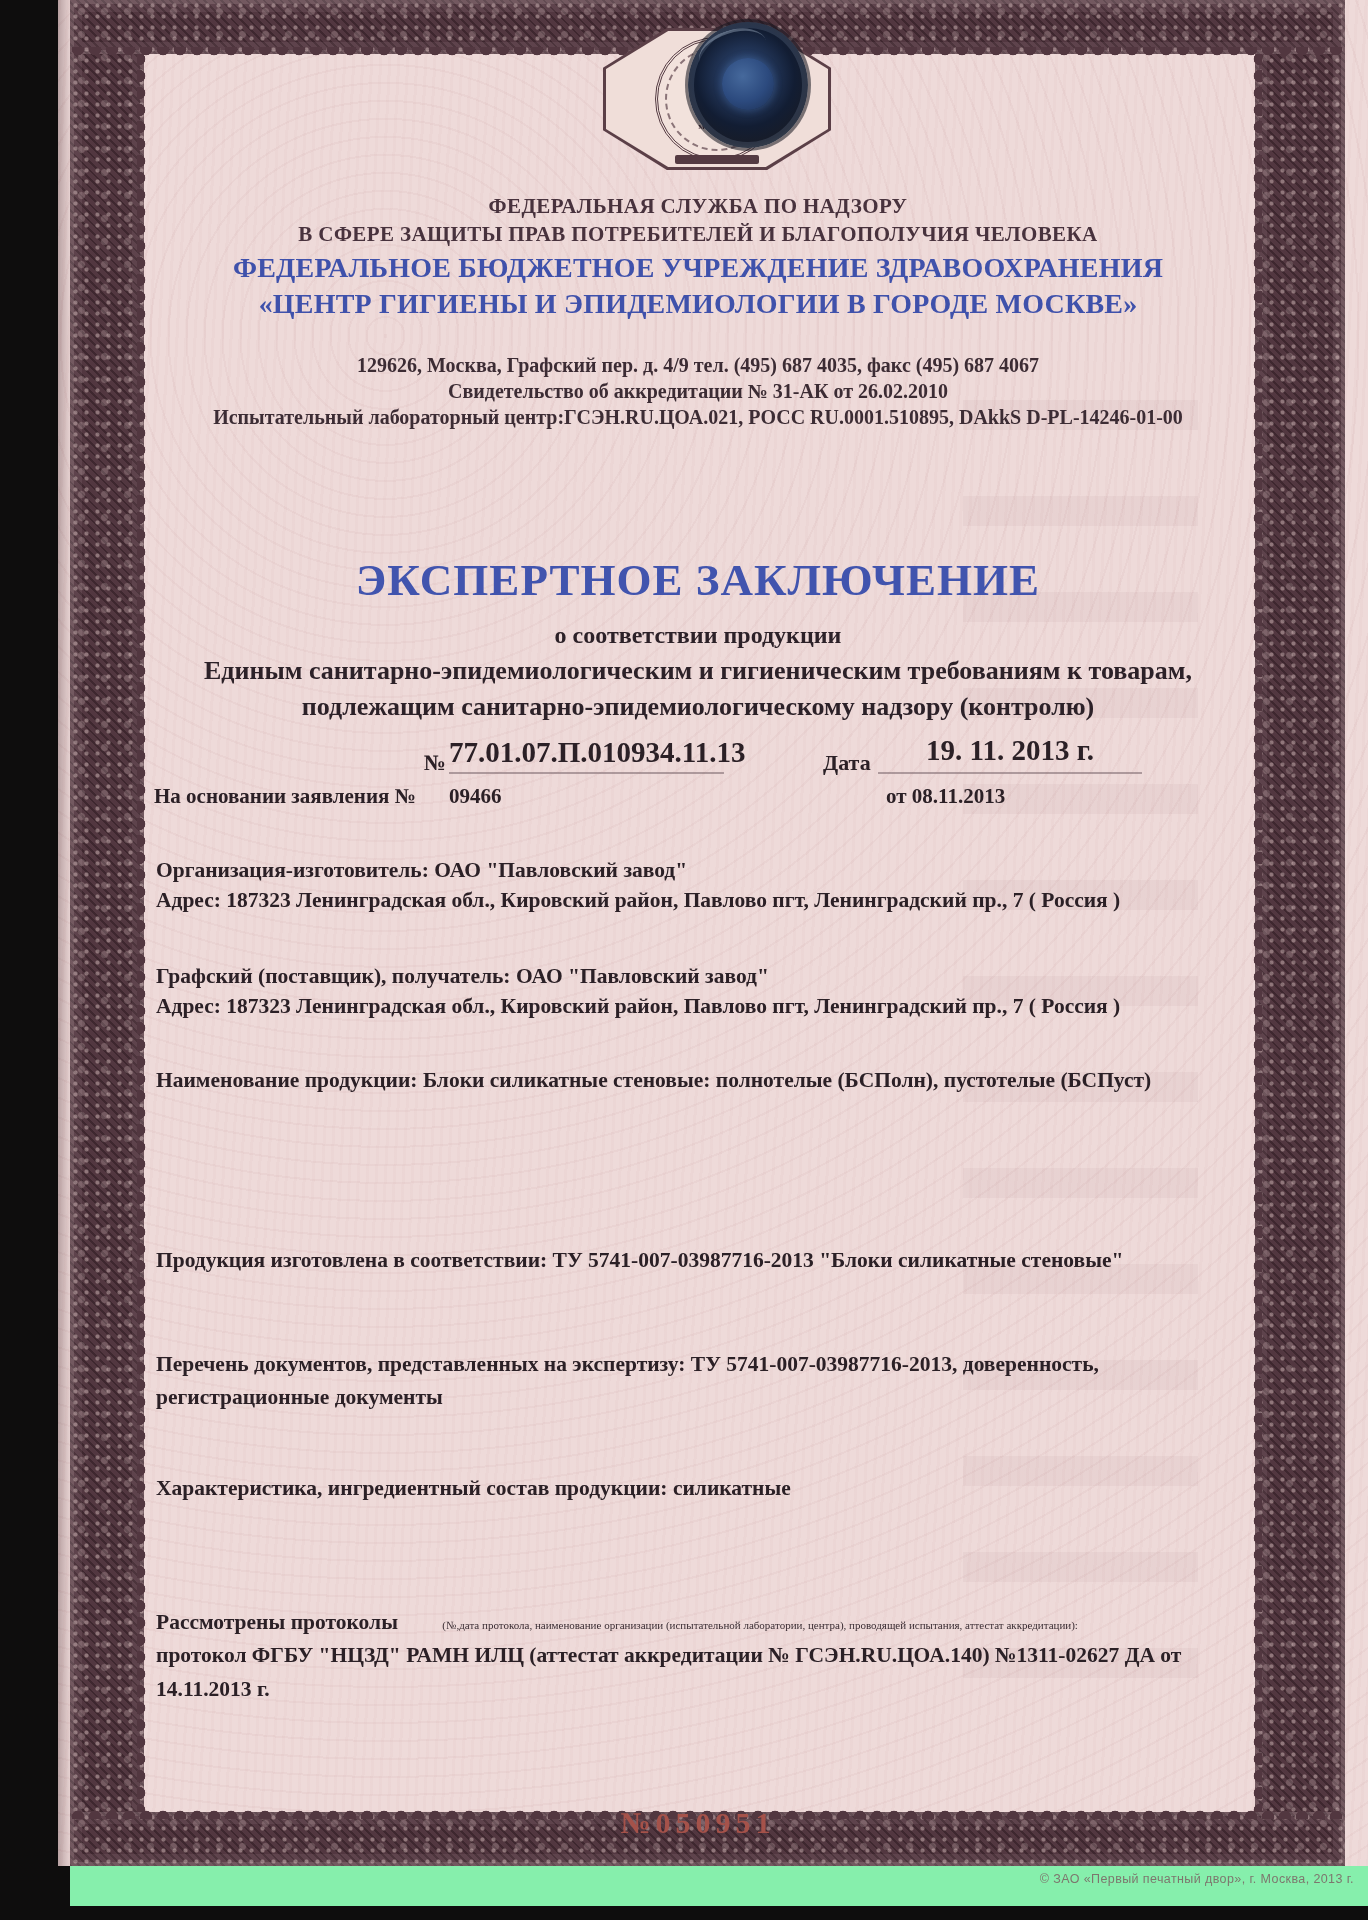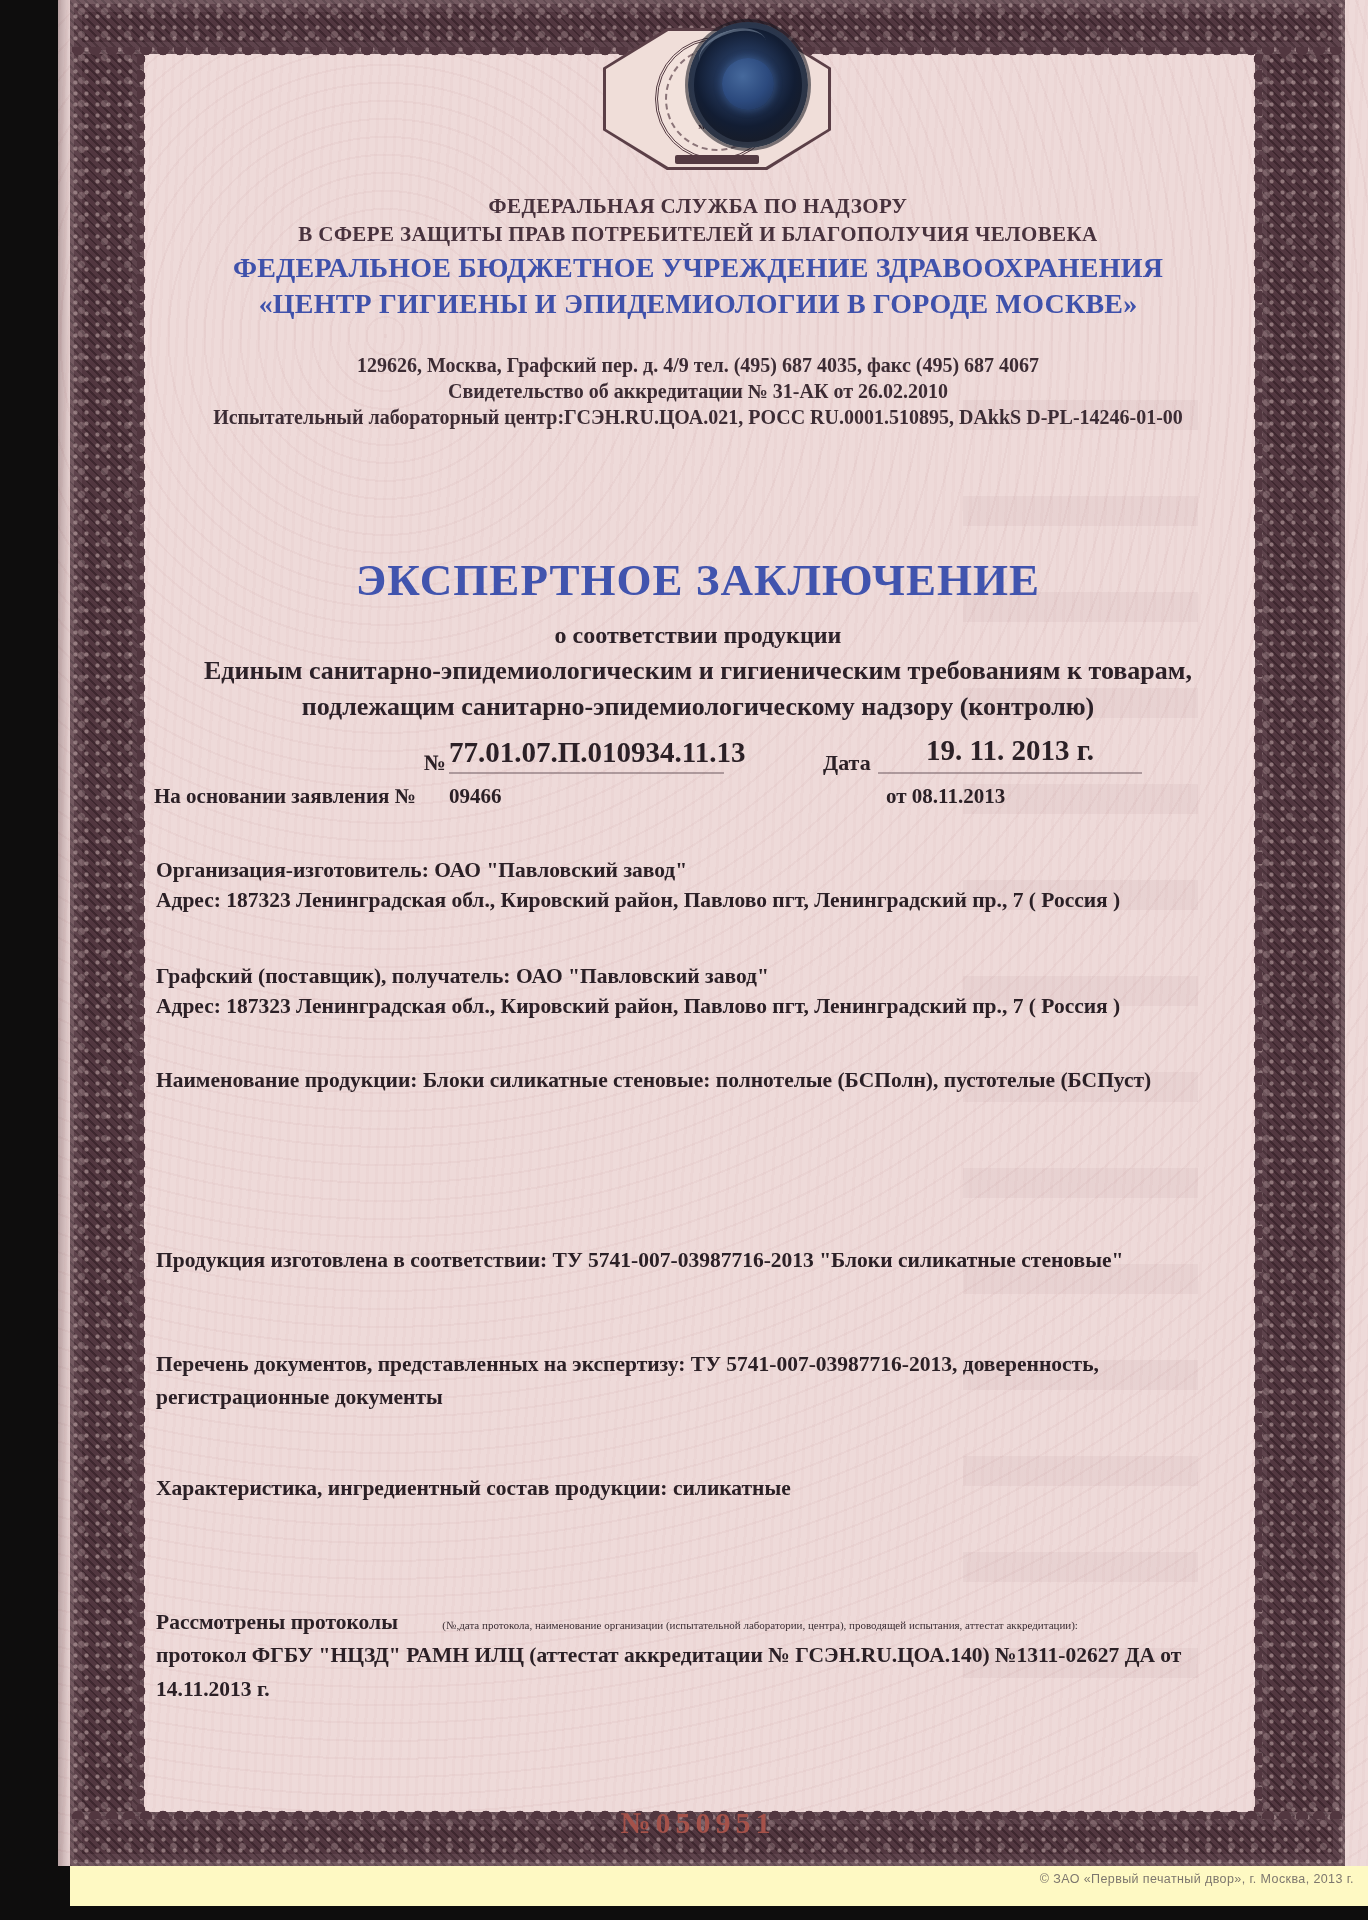--- a/index.html
+++ b/index.html
@@ -74,21 +74,21 @@
   .sub2{font-size:26px;color:#2c2128;}
   .body-line{position:absolute;left:98px;width:1120px;font-weight:bold;font-size:21.5px;
     color:#2b2026;line-height:1.55;text-align:left;}
   .flabel{position:absolute;font-weight:bold;font-size:22px;color:#2b2026;}
   .fvalue{position:absolute;font-weight:bold;font-size:29px;color:#2b2026;text-align:center;}
   .rule{position:absolute;height:0;border-bottom:2px solid rgba(120,100,105,.55);}
   .fine{font-size:11px;font-weight:normal;color:#3a2d33;margin-left:39px;}
   .serial{position:absolute;left:90px;width:1100px;top:1762px;text-align:center;
     font-size:30px;font-weight:bold;letter-spacing:5px;color:#a5524a;margin-top:44px;}
   
-  .white-strip{position:absolute;left:70px;right:0;top:1866px;height:40px;background:#fef9c3;}
+  .white-strip{position:absolute;left:70px;right:0;top:1866px;height:40px;background:#86efac;}
   .copyright{position:absolute;right:14px;top:6px;font-family:"Liberation Sans", sans-serif;
     font-size:12.5px;color:#7d776e;letter-spacing:.4px;}
 </style>
 </head>
 <body>
 
 <div class="paper">
 
   <div class="band band-left"></div>
   <div class="band band-right"></div>

